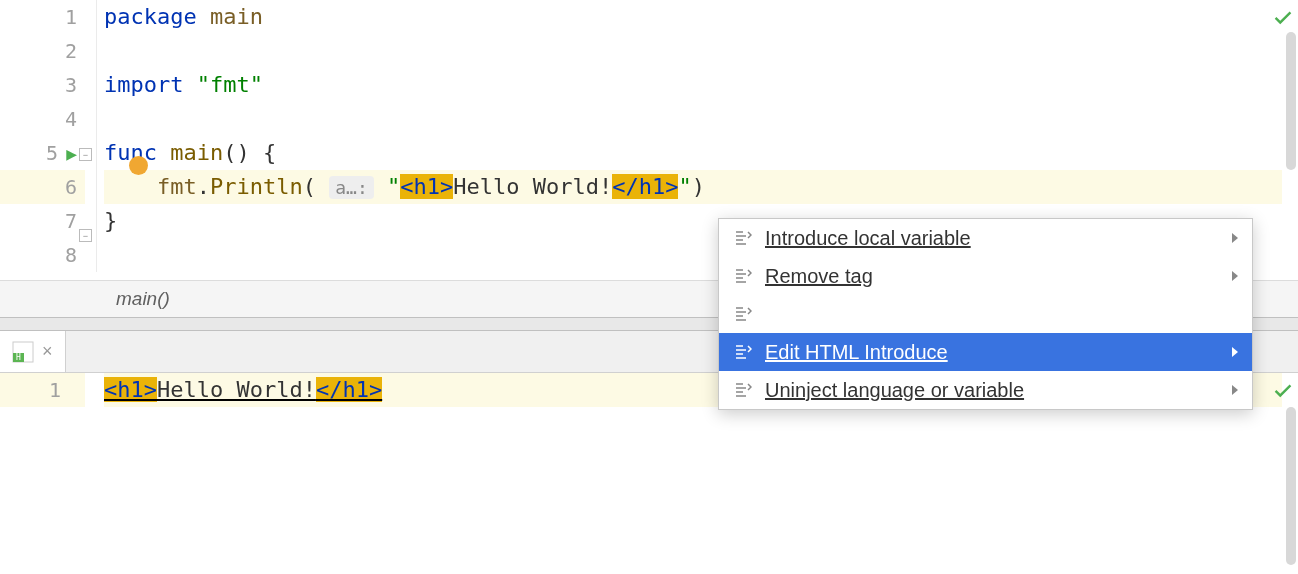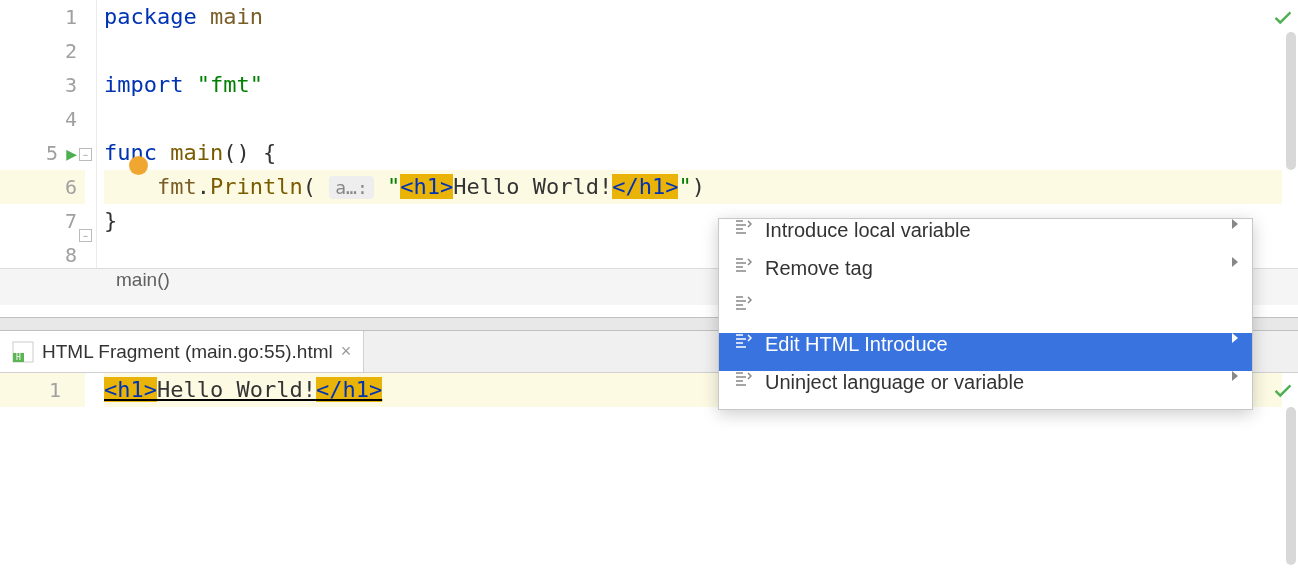--- a/index.html
+++ b/index.html
@@ -83,31 +83,32 @@
     .tag-hl { background: #eab308; color: #0033b3; }
     .hint {
       background: #eeeeee;
       border-radius: 4px;
       padding: 1px 6px;
       color: #888;
       font-size: 18px;
     }
     .breadcrumb {
       position: absolute;
-      top: 268px;
+      top: 280px;
       left: 0;
       right: 0;
       height: 37px;
       background: #f5f5f5;
       border-top: 1px solid #dcdcdc;
       display: flex;
-      align-items: flex-start;
+      align-items: center;
       padding-left: 116px;
       font-size: 19px;
       color: #606060;
+      font-style: italic;
     }
     .divider {
       position: absolute;
       top: 317px;
       left: 0;
       right: 0;
       height: 14px;
       background: #e8e8e8;
       border-top: 1px solid #c0c0c0;
       border-bottom: 1px solid #c0c0c0;
@@ -181,27 +182,28 @@
       top: 218px;
       left: 718px;
       width: 535px;
       background: #ffffff;
       border: 1px solid #c8c8c8;
       box-shadow: 0 4px 16px rgba(0,0,0,0.2);
       z-index: 100;
     }
     .menu-item {
       display: flex;
-      align-items: flex-start;
+      align-items: center;
       height: 38px;
       padding: 0 14px;
       font-size: 20px;
       color: #333;
       cursor: pointer;
       gap: 12px;
+      text-decoration: underline;
     }
     .menu-item.selected {
       background: #3973e0;
       color: #fff;
     }
     .menu-icon {
       width: 20px;
       display: flex;
       align-items: center;
       justify-content: center;
@@ -310,21 +312,20 @@
 
 <div class="tab-bar">
   <div class="tab">
     <span class="tab-icon">
       <svg width="22" height="22" viewBox="0 0 22 22">
           <rect x="1" y="1" width="20" height="20" fill="#fff" stroke="#ccc"></rect>
           <rect x="1" y="12" width="11" height="9" fill="#5bb552"></rect>
           <text x="4" y="19" font-size="8" fill="#fff" font-family="monospace">H</text>
         </svg>
     </span>
-    <span>HTML Fragment (main.go:55).html</span>
     <span class="tab-close">×</span>
   </div>
 </div>
 
 <div class="fragment-editor">
   <div class="frag-gutter">
     <div class="frag-gutter-line highlight">
         <span>1</span>
       </div>
   </div>

